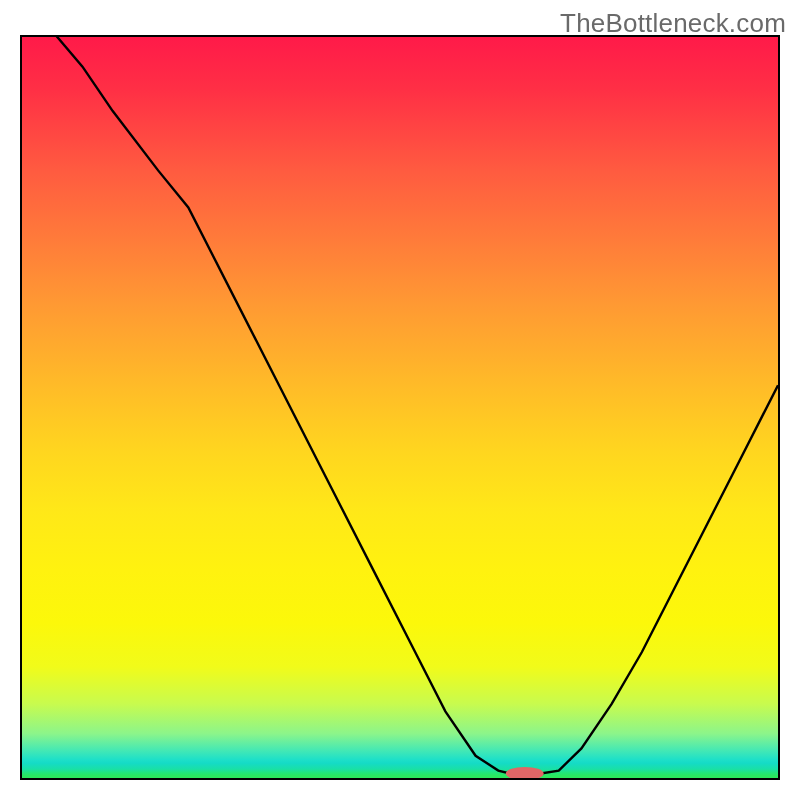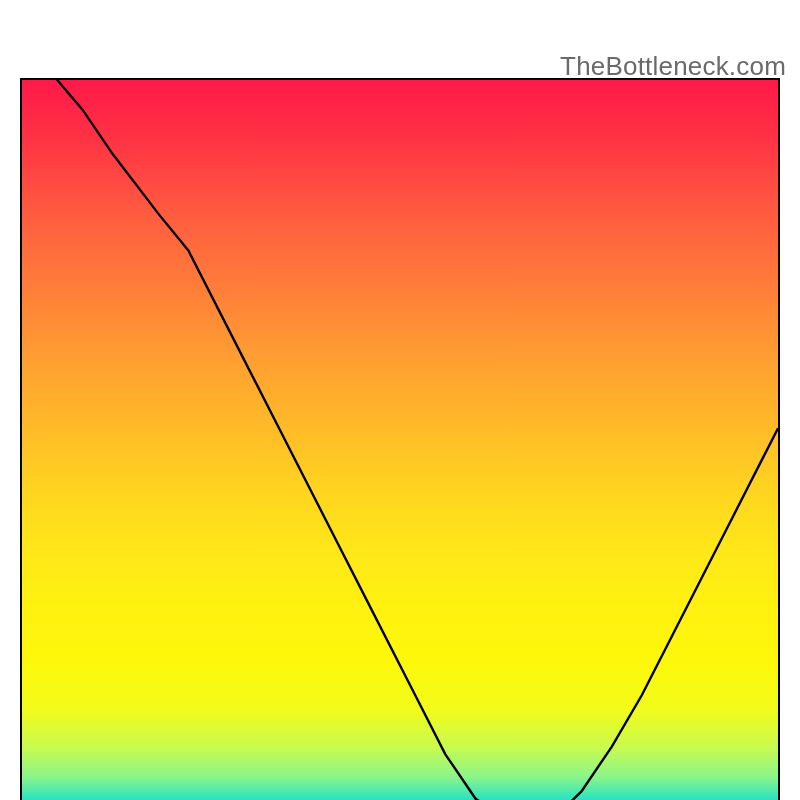--- a/index.html
+++ b/index.html
@@ -1,17 +1,17 @@
 <!DOCTYPE html>
 <html><head>
 <meta charset="utf-8">
 <style>
   * { margin: 0; padding: 0; box-sizing: border-box; }
   body { width: 800px; height: 800px; overflow: hidden; position: relative; font-family: Arial, sans-serif; }
-  .container { width: 800px; height: 656px; position: relative; background: #fff; margin-top: 43px; }
+  .container { width: 800px; height: 656px; position: relative; background: #fff; }
   .watermark { position: absolute; top: 8px; right: 14px; font-size: 26px; color: #6a6a6a; font-weight: 500; letter-spacing: 0.2px; z-index: 10; }
   .plot-area { position: absolute; left: 20px; top: 35px; width: 760px; height: 745px; border: 2px solid #000; overflow: hidden; }
   .gradient-bg { position: absolute; inset: 0; background: linear-gradient(to bottom,
       #ff1a49 0%,
       #ff2f45 7%,
       #ff5b40 18%,
       #ff7a3a 27%,
       #ff9933 36%,
       #ffb829 46%,
       #ffd61f 56%,

